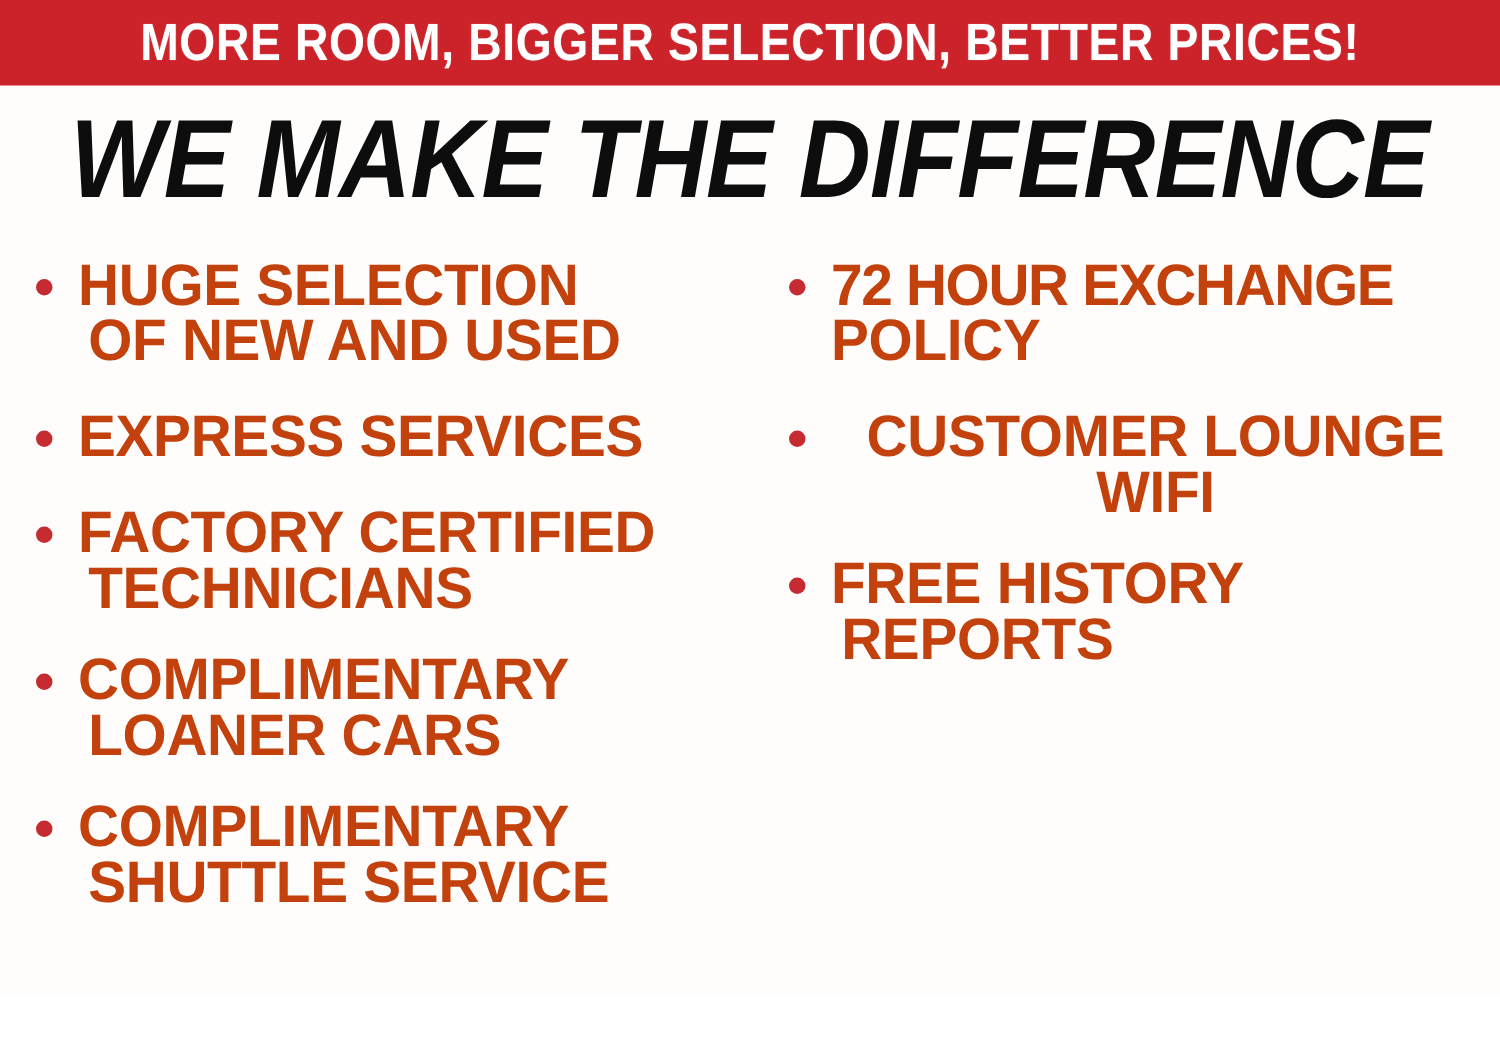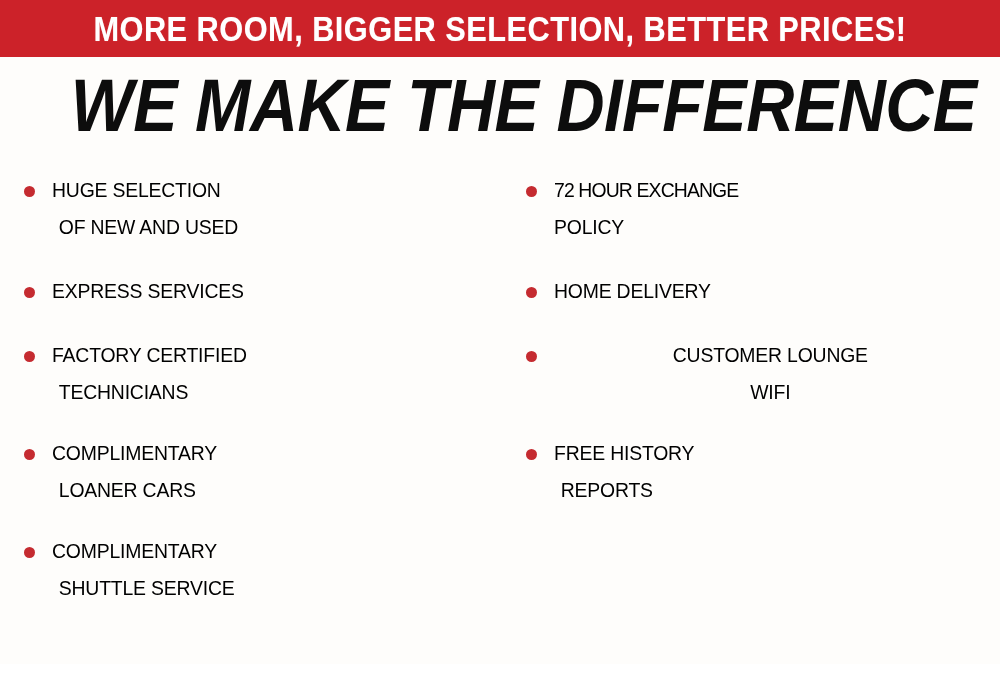--- a/index.html
+++ b/index.html
@@ -43,21 +43,21 @@
 
   
   .headline-wrap {
     position: absolute;
     left: 0;
     top: 62px;
     width: 1000px;
     height: 88px;
     display: flex;
     align-items: center;
-    justify-content: flex-end;
+    justify-content: center;
   }
   .headline {
     color: #0d0d0d;
     font-family: "Liberation Sans", sans-serif;
     font-weight: bold;
     font-style: italic;
     font-size: 70px;
     line-height: 70px;
     letter-spacing: -0.5px;
     white-space: nowrap;
@@ -76,24 +76,24 @@
   .col {
     position: absolute;
     top: 0;
   }
   .col-left  { left: 18px;  width: 482px; }
   .col-right { left: 520px; width: 480px; }
 
   .bullet-item {
     position: relative;
     padding-left: 34px;
-    color: #000000;
+    color: #c2410c;
     font-family: "Liberation Sans", sans-serif;
-    font-weight: normal;
-    font-size: 20px;
+    font-weight: bold;
+    font-size: 39px;
     line-height: 37px;
     letter-spacing: -0.2px;
   }
   .bullet-item::before {
     content: "";
     position: absolute;
     left: 6px;
     top: 14px;
     width: 11px;
     height: 11px;
@@ -159,23 +159,20 @@
         <span class="l">COMPLIMENTARY</span>
         <span class="l indent">SHUTTLE SERVICE</span>
       </div>
     </div>
 
     <div class="col col-right">
       <div class="bullet-item it0">
         <span class="l tight">72 HOUR EXCHANGE</span>
         <span class="l">POLICY</span>
       </div>
-      <div class="bullet-item it1">
-        <span class="l">HOME DELIVERY</span>
-      </div>
       <div class="bullet-item it2">
         <span class="l">CUSTOMER LOUNGE</span>
         <span class="l">WIFI</span>
       </div>
       <div class="bullet-item it5">
         <span class="l">FREE HISTORY</span>
         <span class="l indent">REPORTS</span>
       </div>
     </div>
 

